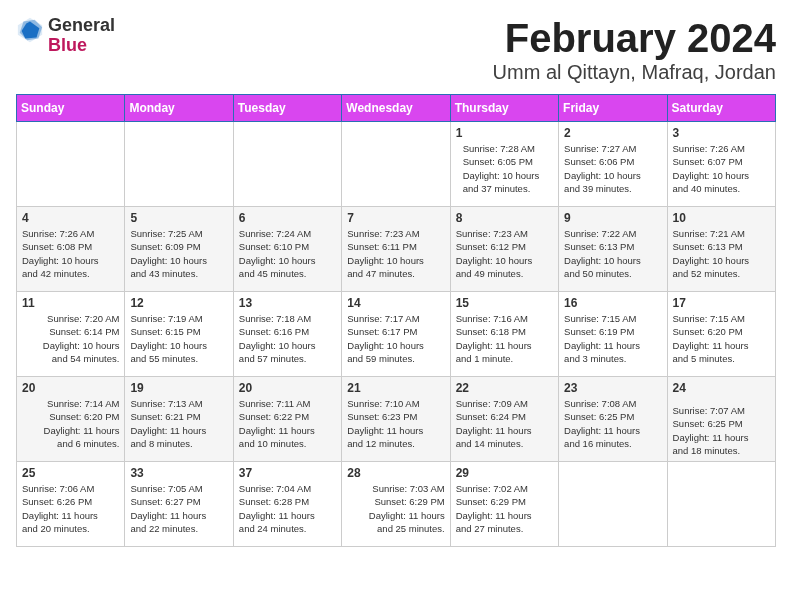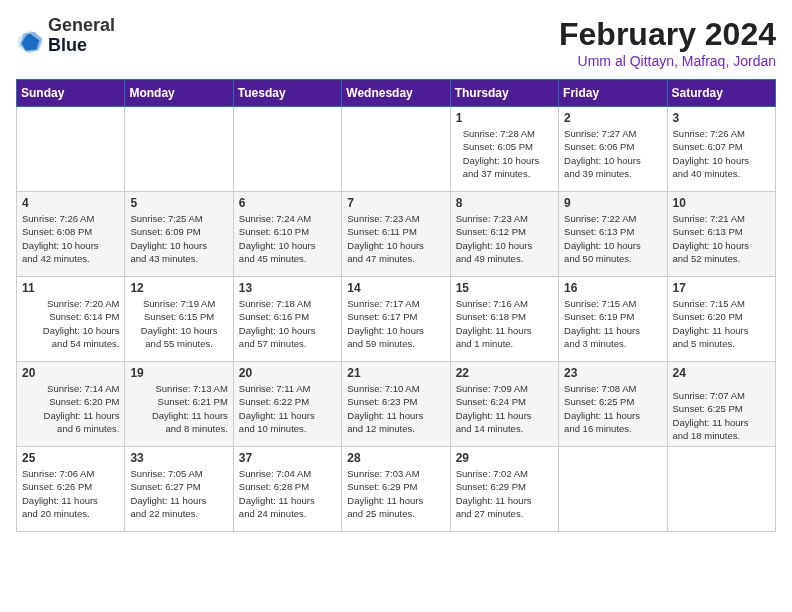--- a/index.html
+++ b/index.html
@@ -11,53 +11,53 @@
       padding: 16px;
     }
     .header {
       display: flex;
       justify-content: space-between;
       align-items: flex-start;
       margin-bottom: 10px;
     }
     .logo {
       display: flex;
-      align-items: flex-end;
+      align-items: flex-start;
       gap: 4px;
     }
     .logo-text {
       font-size: 18px;
       font-weight: bold;
       line-height: 1.1;
     }
     .logo-text span.general { color: #333; }
-    .logo-text span.blue { color: #0f172a; }
+    .logo-text span.blue { color: #be185d; }
     .logo-icon {
       width: 28px;
       height: 28px;
     }
     .title-block {
       text-align: right;
     }
     .title-block .month-year {
-      font-size: 32px;
+      font-size: 40px;
       font-weight: bold;
       color: #222;
     }
     .title-block .location {
-      font-size: 14px;
-      color: #6d28d9;
+      font-size: 20px;
+      color: #404040;
     }
     table {
       width: 100%;
       border-collapse: collapse;
       table-layout: fixed;
     }
     thead tr th {
-      background: #4c1d95;
+      background: #d946ef;
       color: #fff;
       font-size: 12px;
       font-weight: bold;
       padding: 6px 4px;
       text-align: left;
       border: 1px solid #2a6db5;
     }
     tbody tr td {
       border: 1px solid #ccc;
       vertical-align: top;
@@ -199,21 +199,21 @@
       <tr>
         <td>
           <div class="day-num">11</div>
           <div class="cell-info" style="white-space: pre-line; text-align: right;">Sunrise: 7:20 AM
 Sunset: 6:14 PM
 Daylight: 10 hours
 and 54 minutes.</div>
         </td>
         <td>
           <div class="day-num">12</div>
-          <div class="cell-info" style="white-space: pre-line; text-align: center;">Sunrise: 7:19 AM
+          <div class="cell-info" style="white-space: pre-line;">Sunrise: 7:19 AM
 Sunset: 6:15 PM
 Daylight: 10 hours
 and 55 minutes.</div>
         </td>
         <td>
           <div class="day-num">13</div>
           <div class="cell-info" style="white-space: pre-line;">Sunrise: 7:18 AM
 Sunset: 6:16 PM
 Daylight: 10 hours
 and 57 minutes.</div>
@@ -250,21 +250,21 @@
       <tr>
         <td>
           <div class="day-num">20</div>
           <div class="cell-info" style="white-space: pre-line; text-align: right;">Sunrise: 7:14 AM
 Sunset: 6:20 PM
 Daylight: 11 hours
 and 6 minutes.</div>
         </td>
         <td>
           <div class="day-num">19</div>
-          <div class="cell-info" style="white-space: pre-line; text-align: right;">Sunrise: 7:13 AM
+          <div class="cell-info" style="white-space: pre-line;">Sunrise: 7:13 AM
 Sunset: 6:21 PM
 Daylight: 11 hours
 and 8 minutes.</div>
         </td>
         <td>
           <div class="day-num">20</div>
           <div class="cell-info" style="white-space: pre-line;">Sunrise: 7:11 AM
 Sunset: 6:22 PM
 Daylight: 11 hours
 and 10 minutes.</div>
@@ -315,21 +315,21 @@
         </td>
         <td>
           <div class="day-num">37</div>
           <div class="cell-info" style="white-space: pre-line;">Sunrise: 7:04 AM
 Sunset: 6:28 PM
 Daylight: 11 hours
 and 24 minutes.</div>
         </td>
         <td>
           <div class="day-num">28</div>
-          <div class="cell-info" style="white-space: pre-line;">Sunrise: 7:03 AM
+          <div class="cell-info" style="white-space: pre-line; text-align: right;">Sunrise: 7:03 AM
 Sunset: 6:29 PM
 Daylight: 11 hours
 and 25 minutes.</div>
         </td>
         <td>
           <div class="day-num">29</div>
           <div class="cell-info" style="white-space: pre-line;">Sunrise: 7:02 AM
 Sunset: 6:29 PM
 Daylight: 11 hours
 and 27 minutes.</div>

